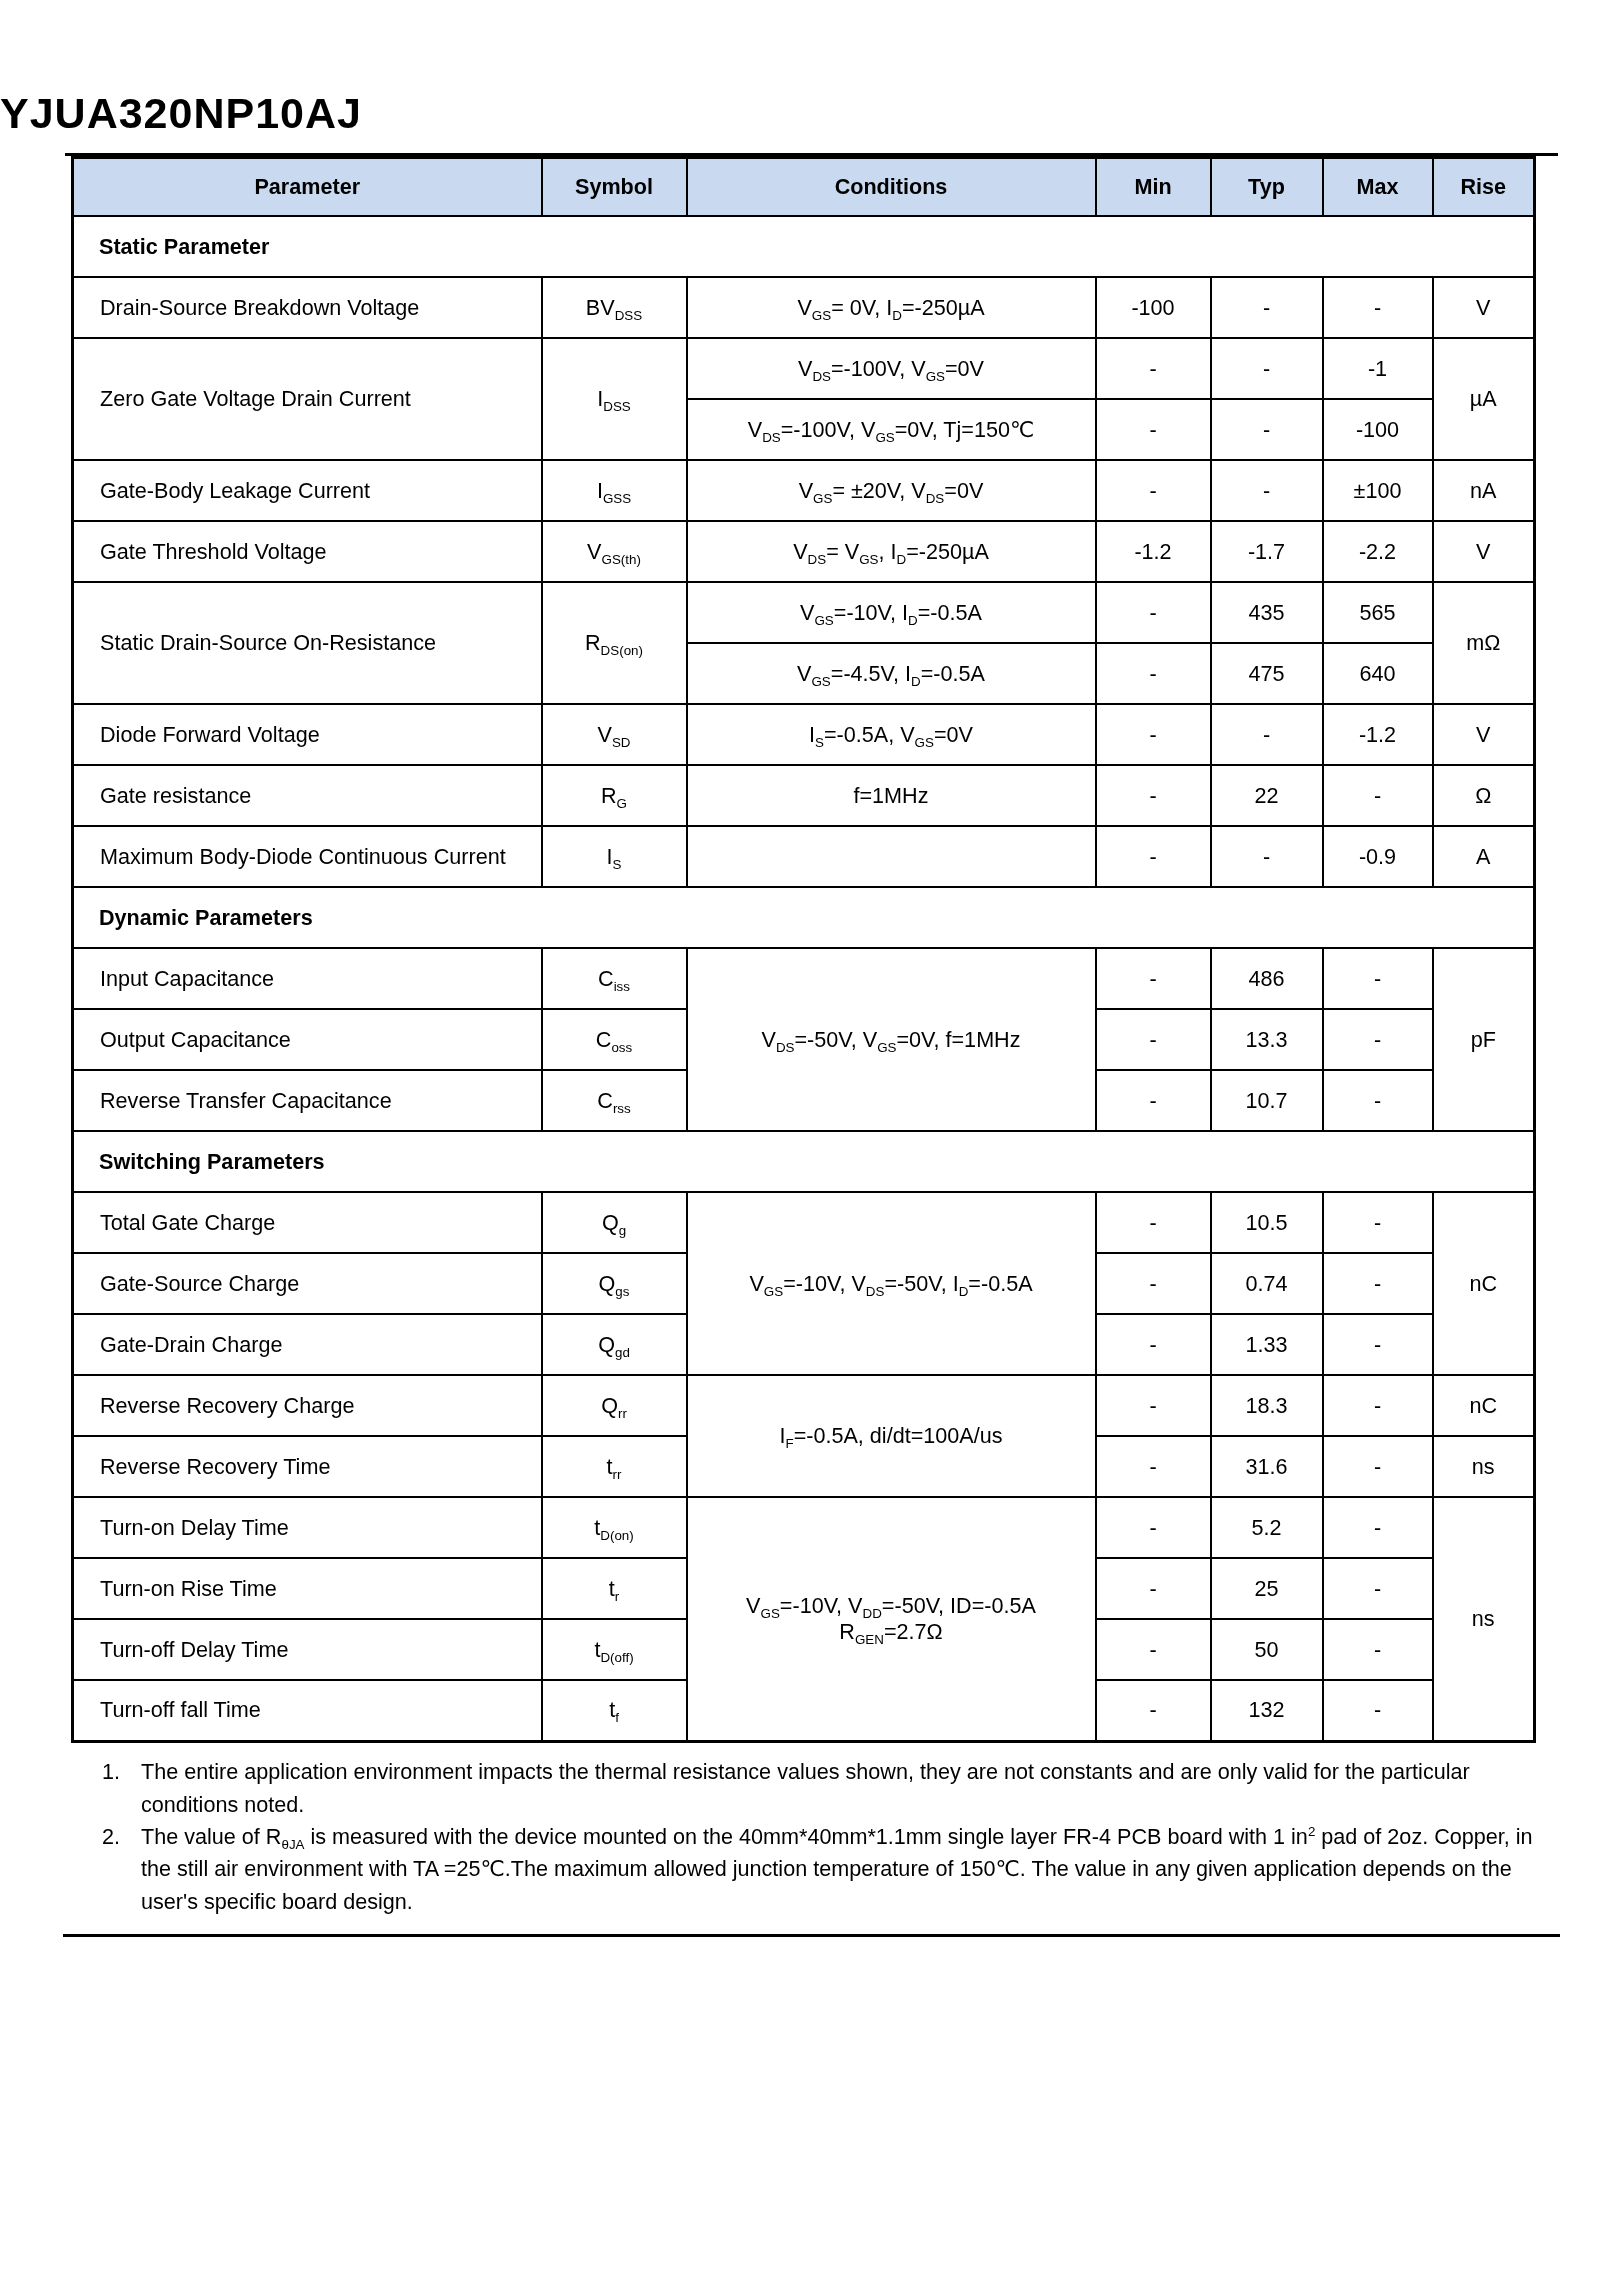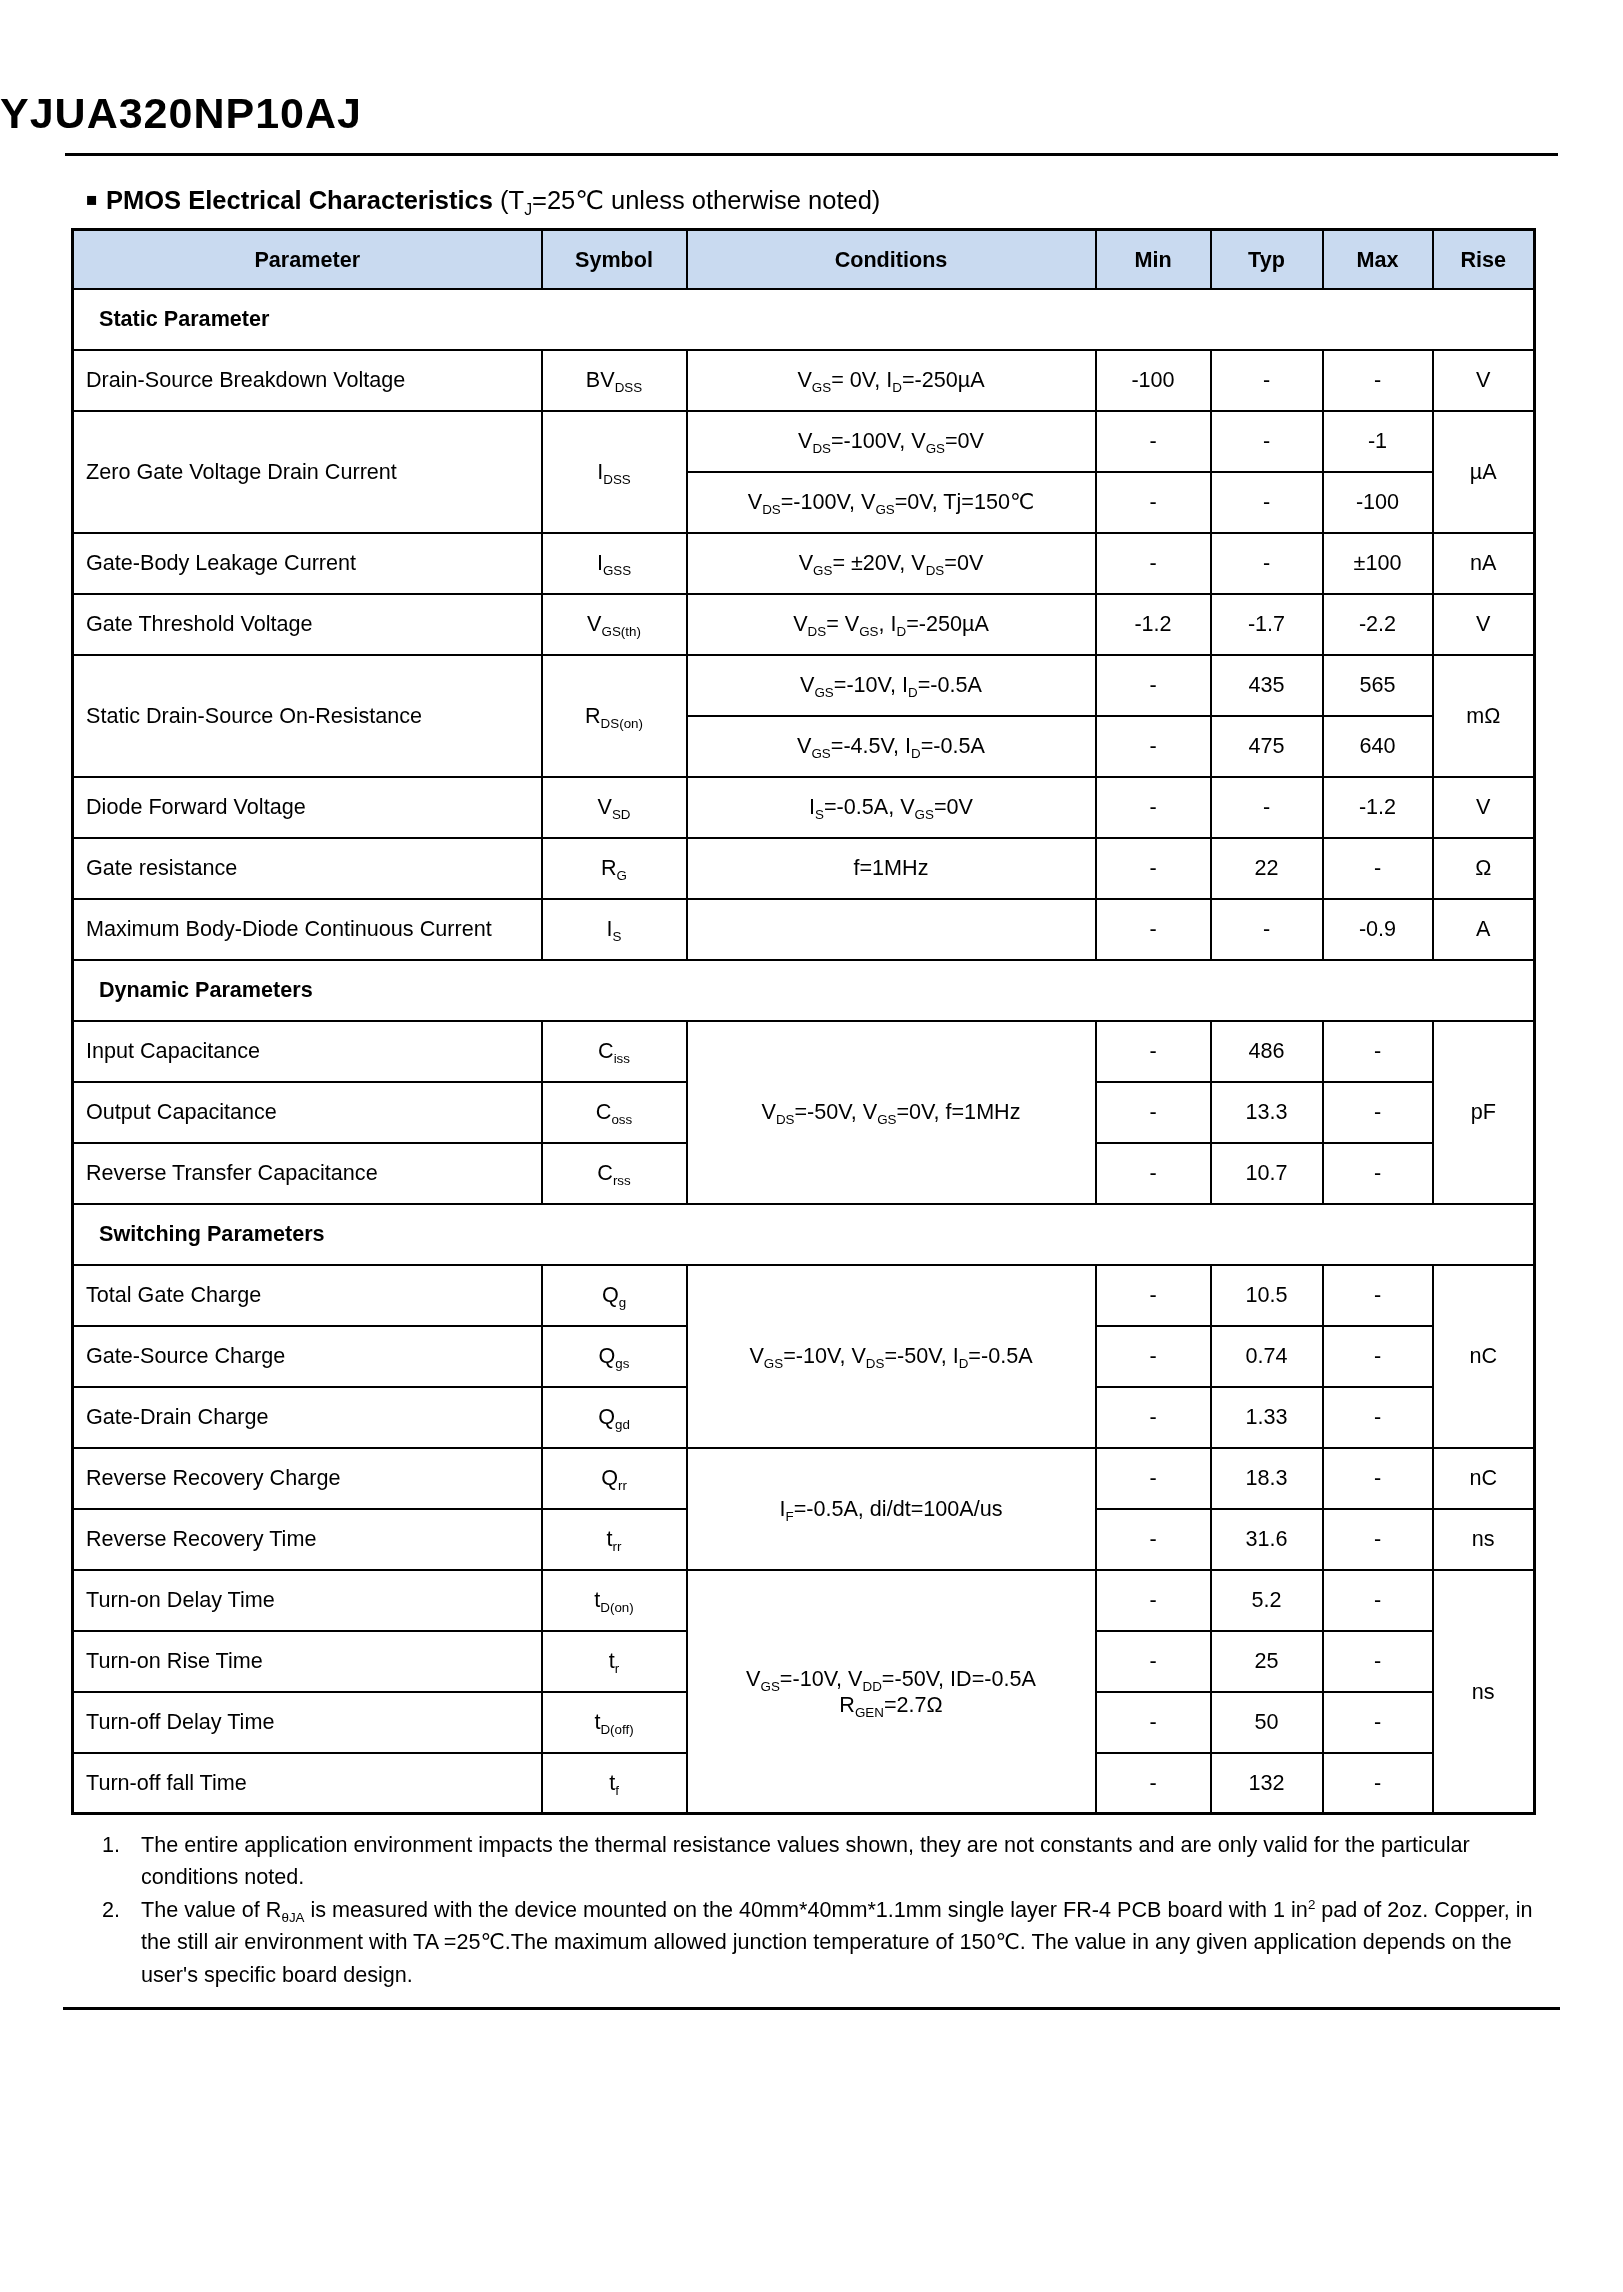--- a/index.html
+++ b/index.html
@@ -62,21 +62,21 @@
     word-wrap:break-word;
   }
   table.char thead tr{height:59px;}
   table.char tbody tr{height:61px;}
   table.char thead th{
     background:var(--header-bg,#c9daf0);
     font-weight:bold;
   }
   table.char td.param{
     text-align:left;
-    padding-left:12px;
+    padding-left:26px;
   }
   table.char tr.section td{
     text-align:left;
     font-weight:bold;
     padding-left:25px;
   }
   sub{font-size:62%;line-height:0;}
   sup{font-size:62%;line-height:0;}
   .notes{
     margin:13.7px 78px 0 102px;
@@ -99,23 +99,20 @@
 </style>
 </head>
 <body>
 
 <div class="page">
 
   <div class="title">YJUA320NP10AJ</div>
 
   <div class="top-rule"></div>
 
-  <div class="section-heading">
-    <span class="bullet">■</span><span class="hbold">PMOS Electrical Characteristics</span><span class="hnormal"> (T<sub>J</sub>=25℃ unless otherwise noted)</span>
-  </div>
 
   <table class="char">
     <colgroup>
       <col class="c0">
         <col class="c1">
         <col class="c2">
         <col class="c3">
         <col class="c4">
         <col class="c5">
         <col class="c6">

